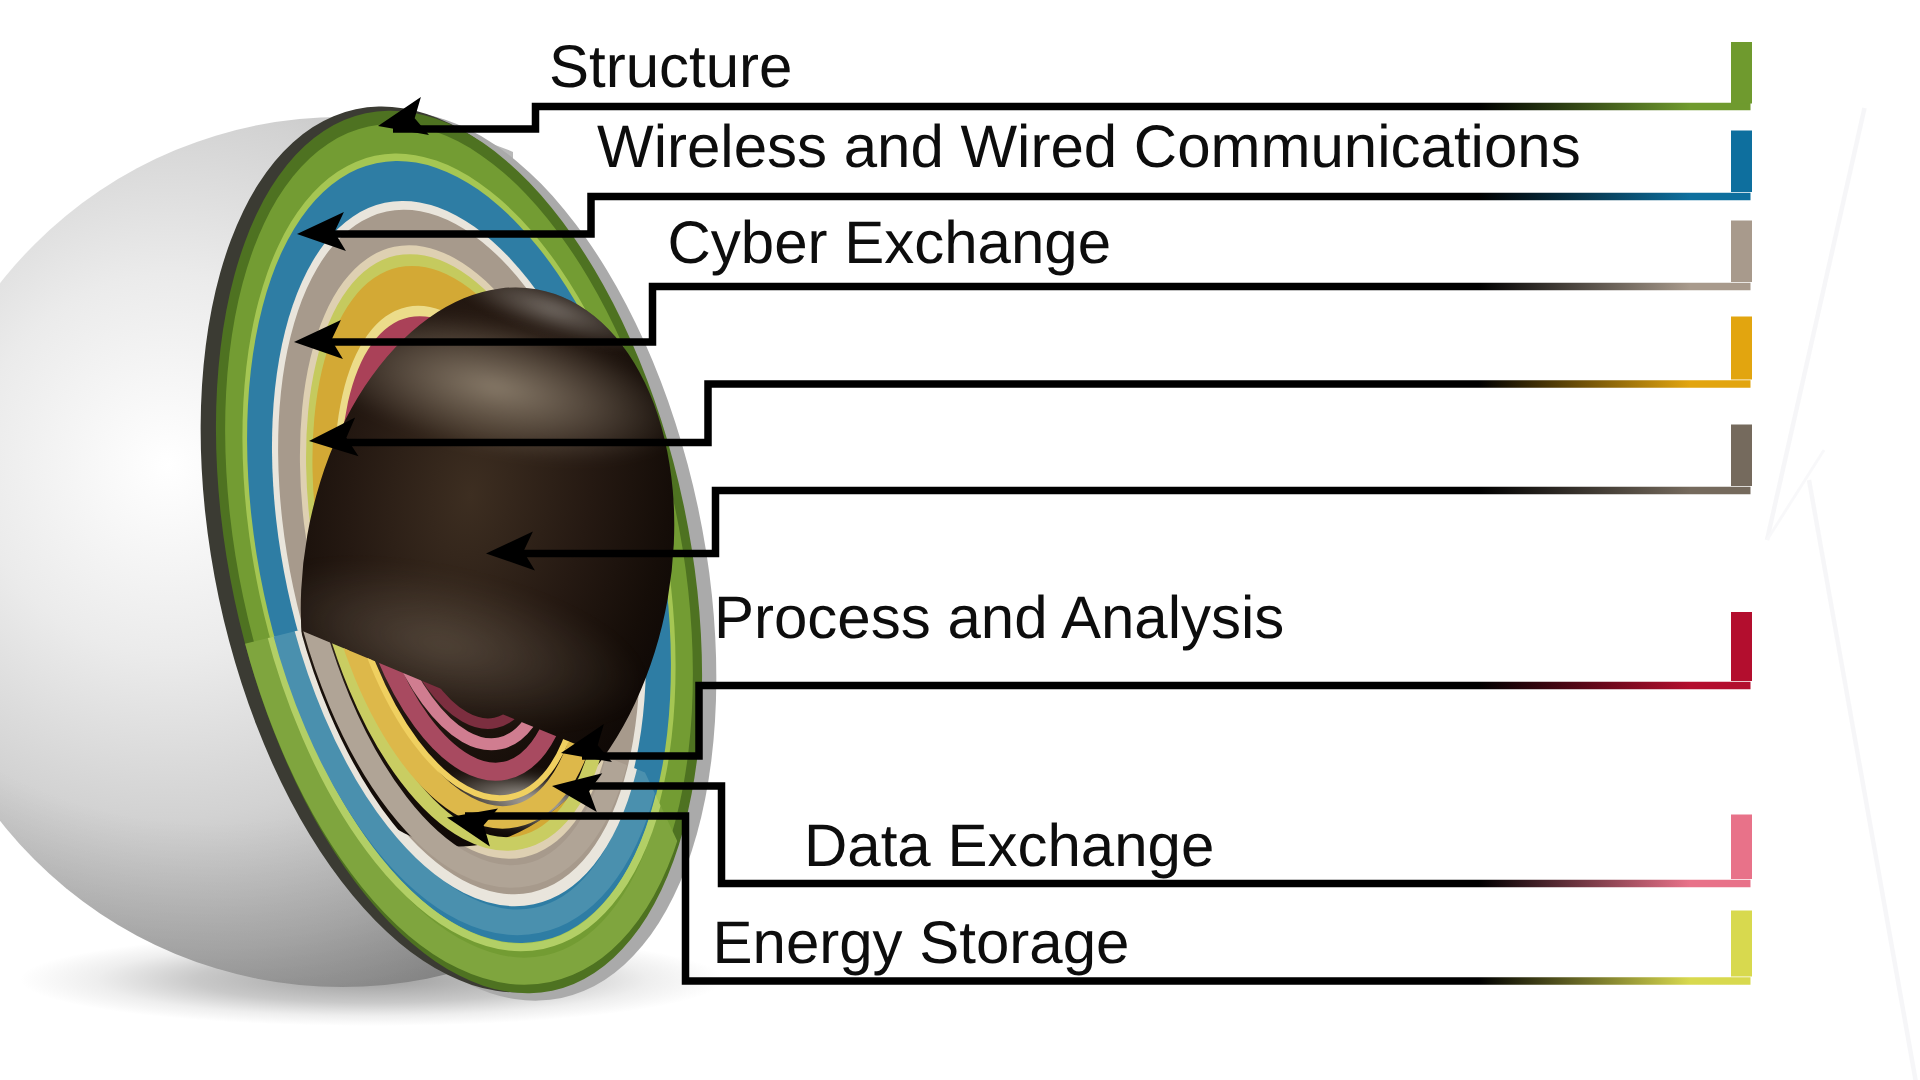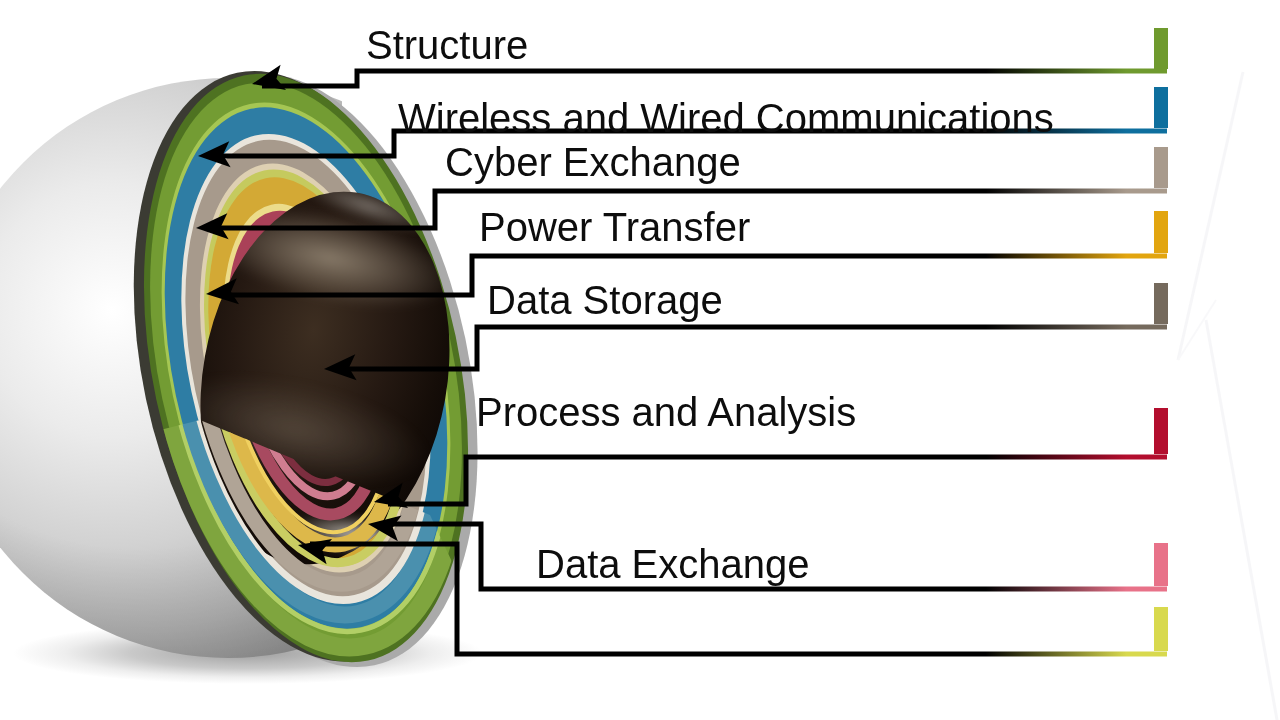--- a/index.html
+++ b/index.html
@@ -202,20 +202,19 @@
     <rect x="1154" y="147" width="14" height="41" fill="#a89a8c"></rect>
     <rect x="1154" y="211" width="14" height="42" fill="#e2a50f"></rect>
     <rect x="1154" y="283" width="14" height="41" fill="#756a5d"></rect>
     <rect x="1154" y="408" width="14" height="46" fill="#b30e2e"></rect>
     <rect x="1154" y="543" width="14" height="43" fill="#e87289"></rect>
     <rect x="1154" y="607" width="14" height="44" fill="#d8d94e"></rect>
   </g>
 </svg>
 
   <div class="lbl" style="left:366px;top:25px">Structure</div>
-  <div class="lbl" style="left:398px;top:98px">Wireless and Wired Communications</div>
+  <div class="lbl" style="left:398px;top:78px">Wireless and Wired Communications</div>
   <div class="lbl" style="left:445px;top:142px">Cyber Exchange</div>
-  <div class="lbl" style="left:479px;top:207px">Power Transfer</div>
-  <div class="lbl" style="left:487px;top:280px">Data Storage</div>
   <div class="lbl" style="left:476px;top:392px">Process and Analysis</div>
   <div class="lbl" style="left:536px;top:544px">Data Exchange</div>
+  <div class="lbl" style="left:475px;top:609px">Energy Storage</div>
 
 </div>
 
 </body></html>

